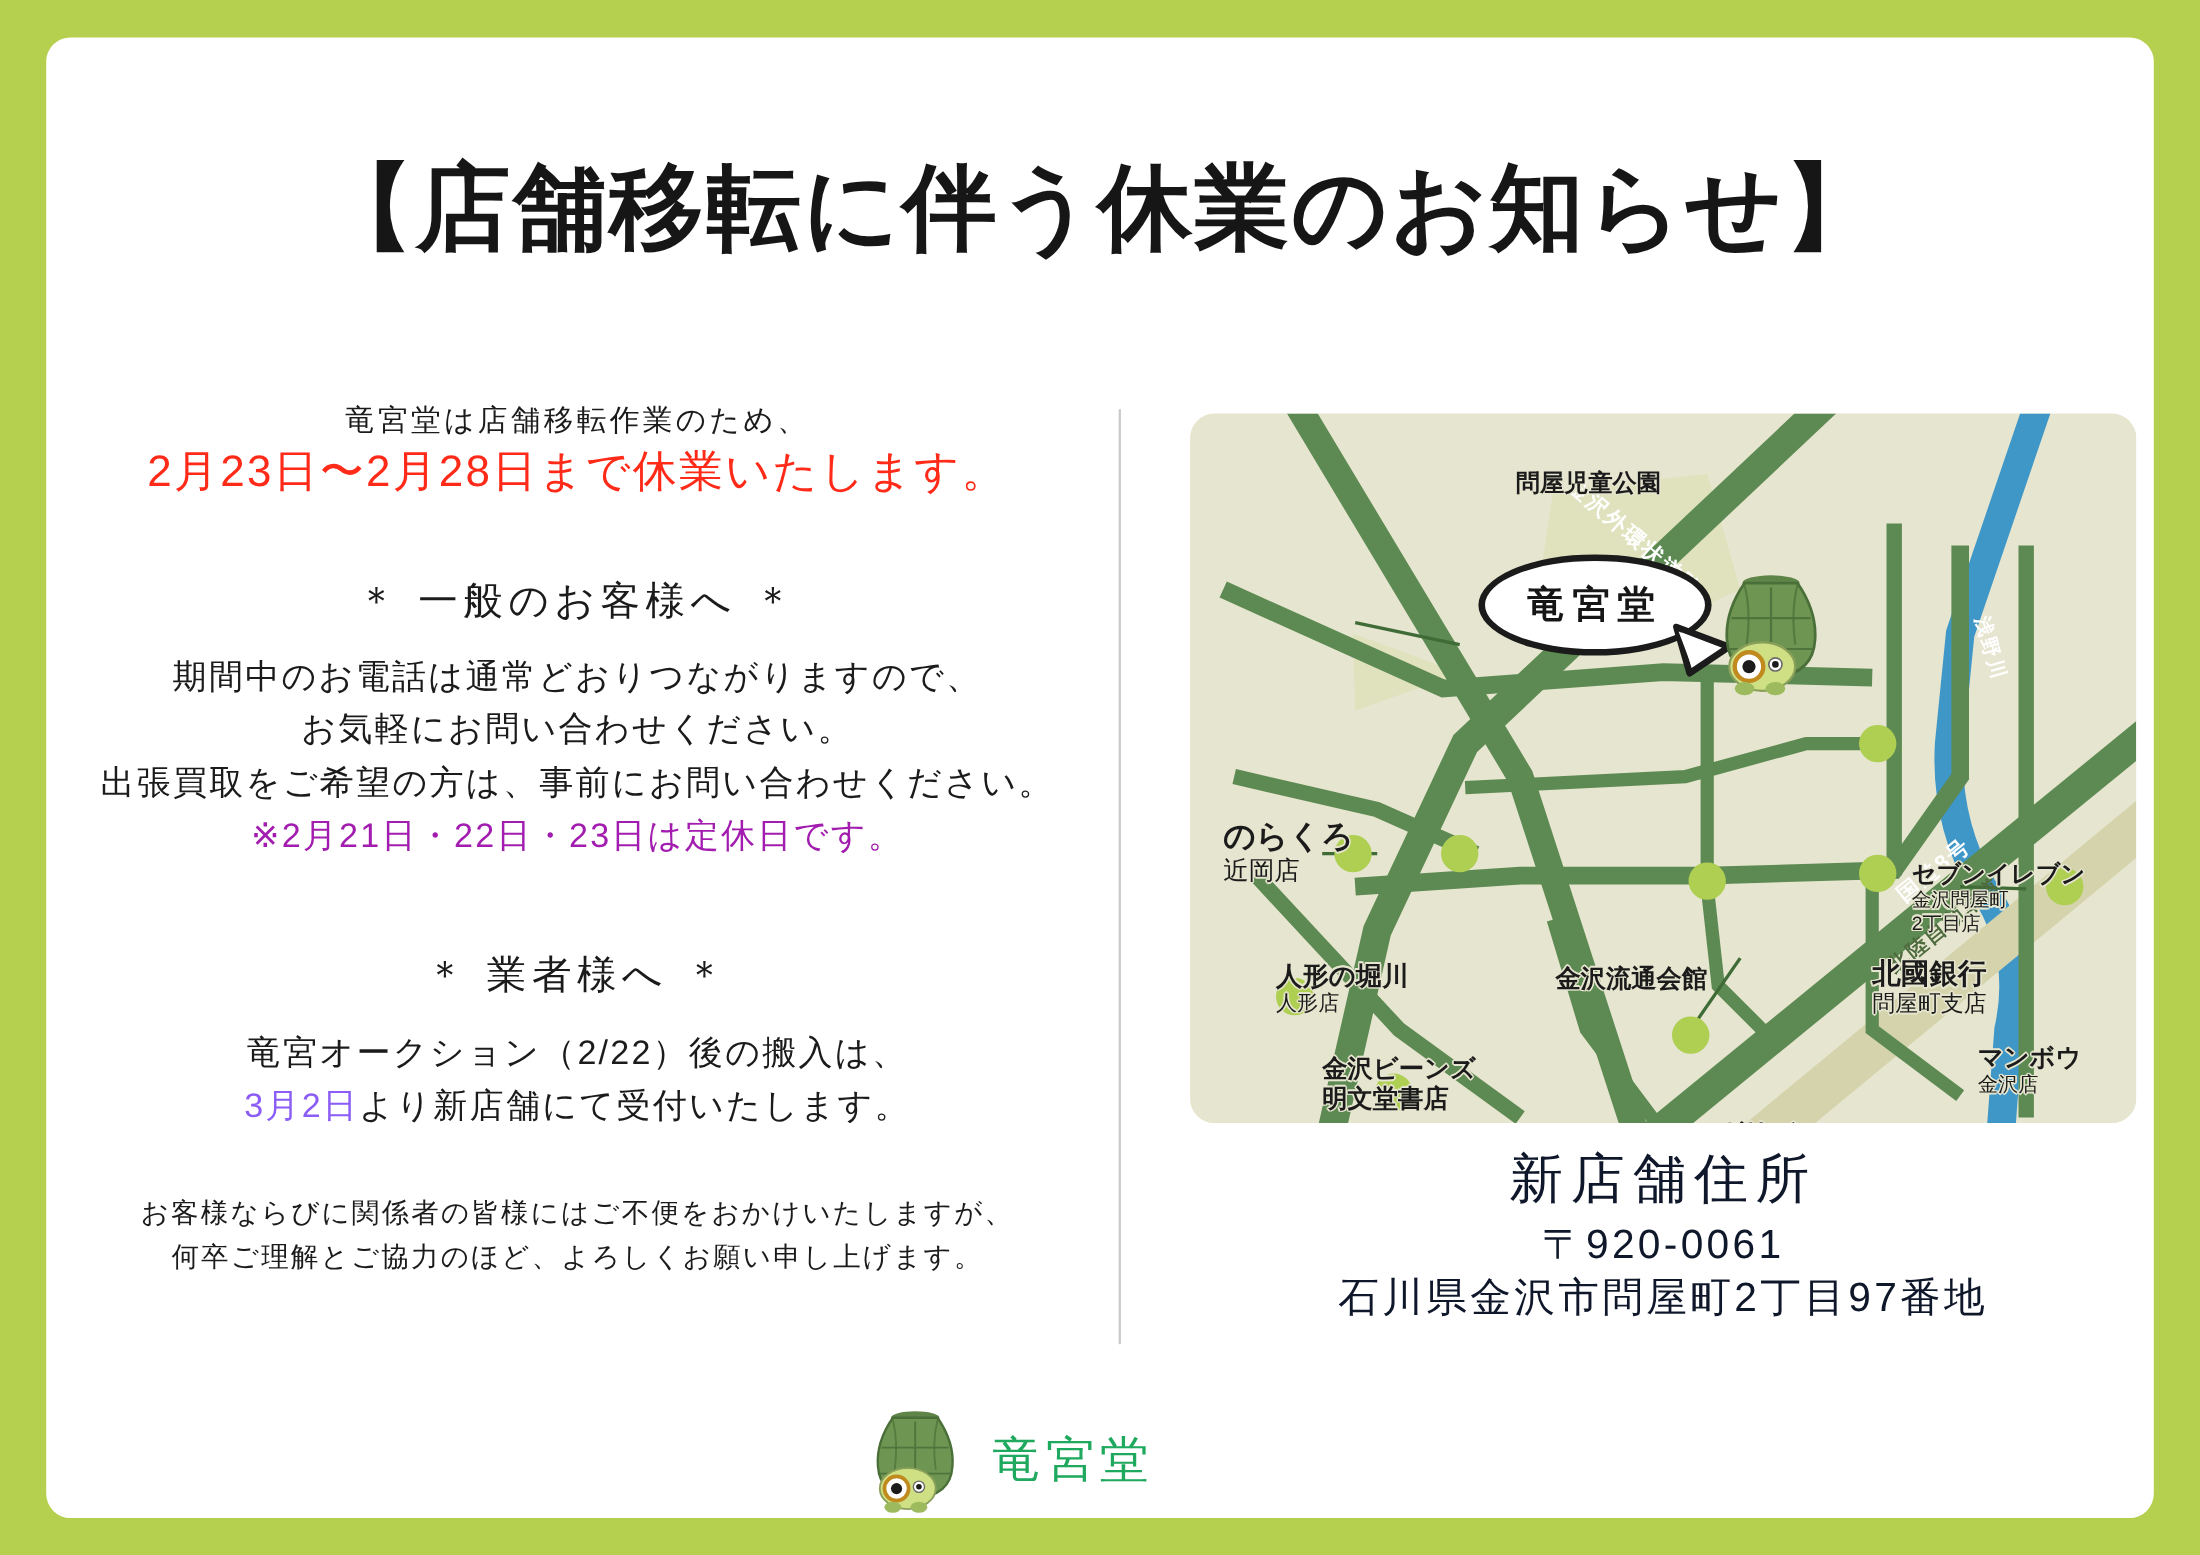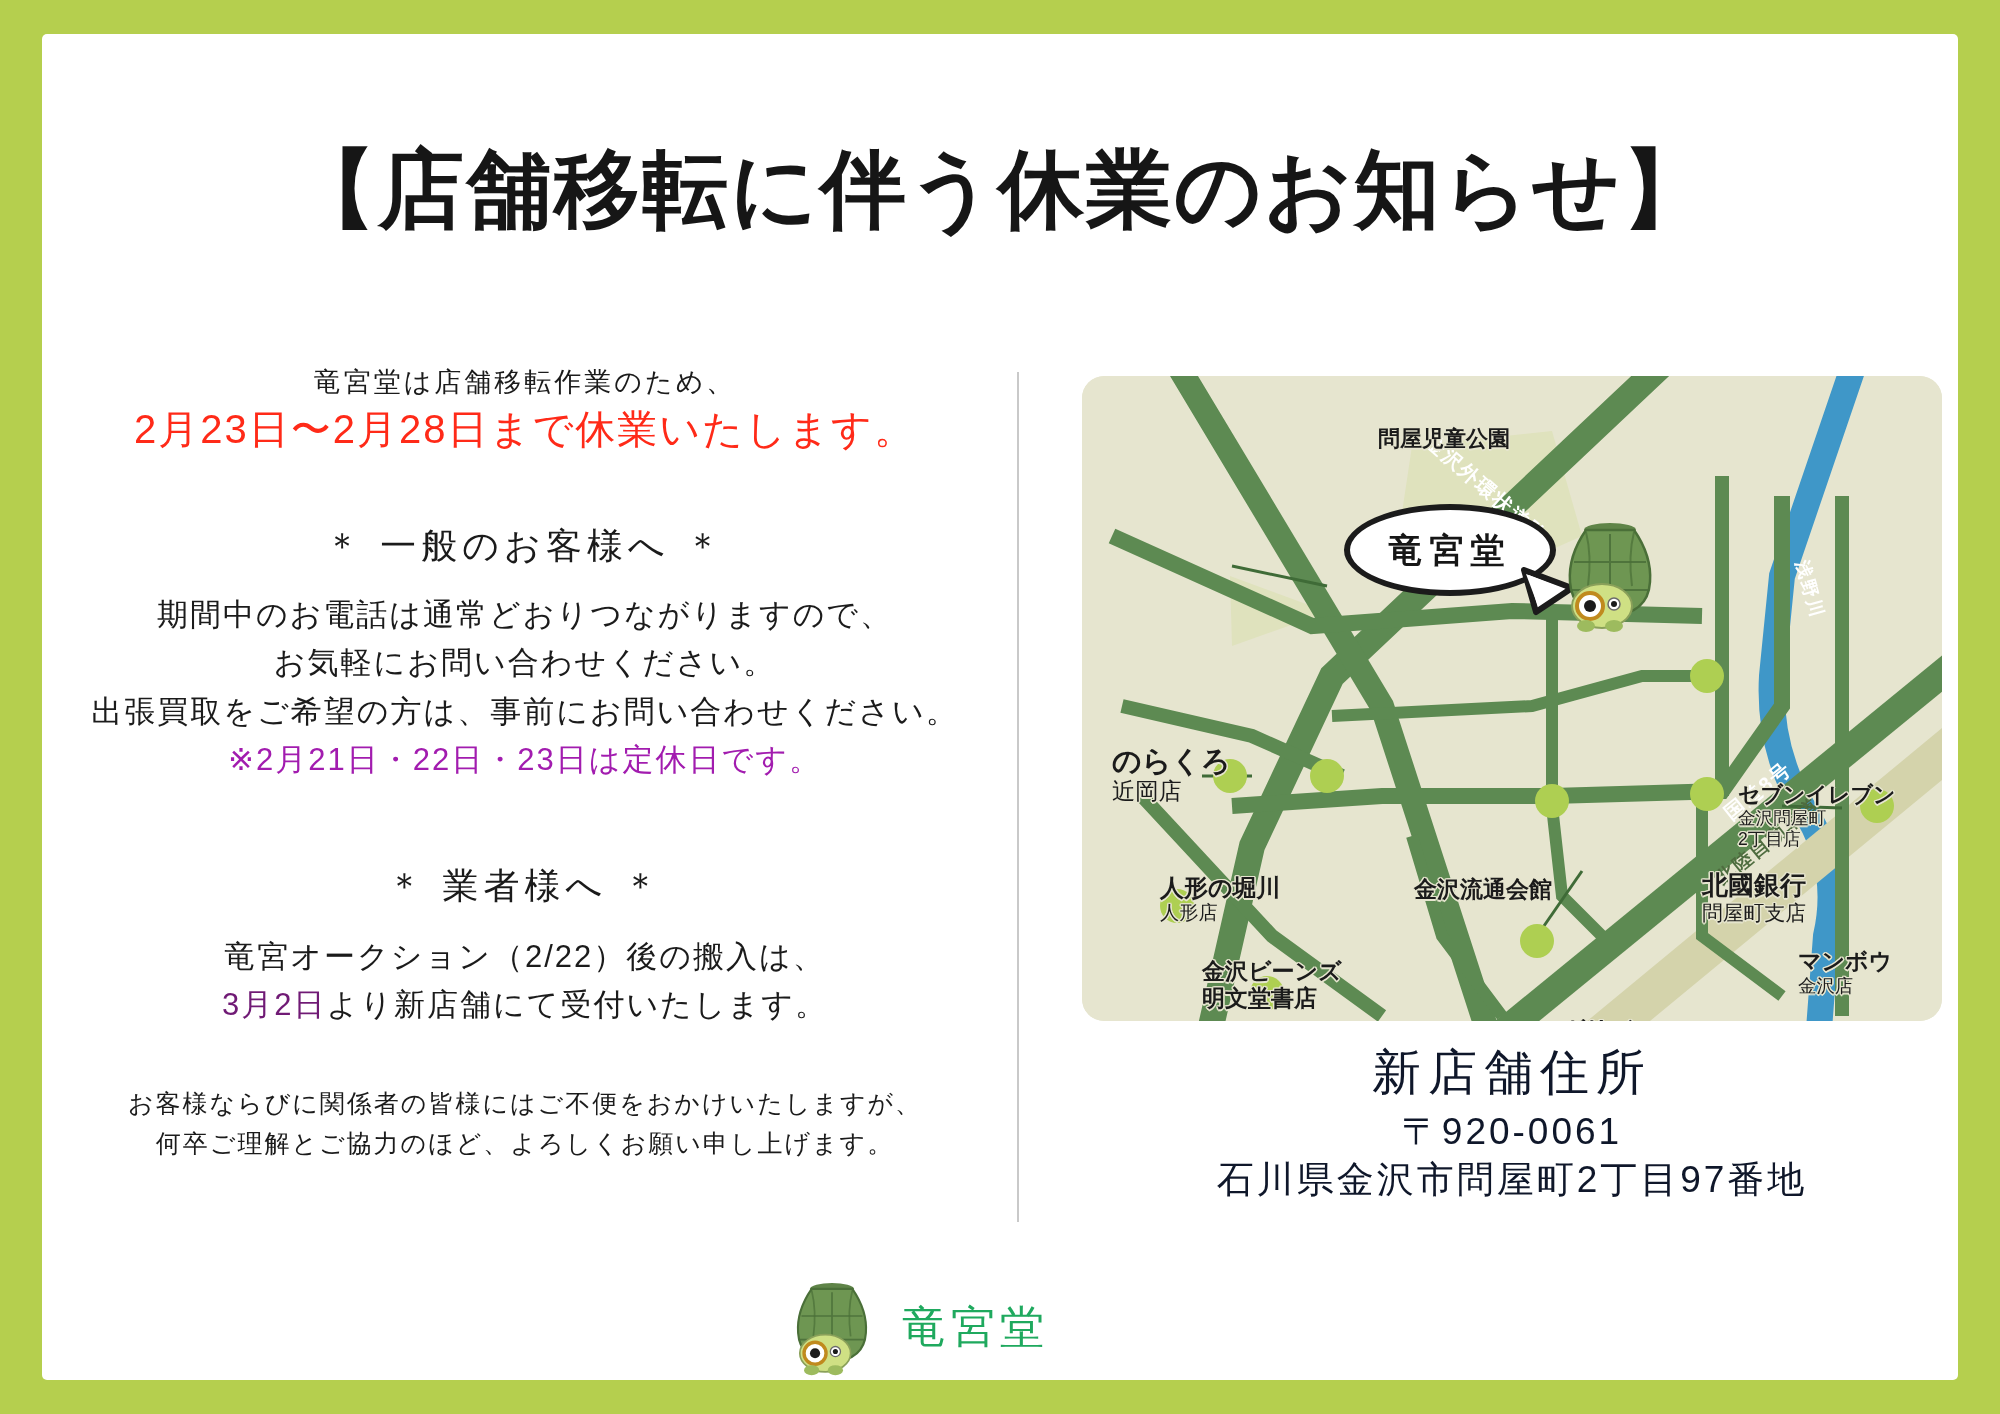--- a/index.html
+++ b/index.html
@@ -15,21 +15,21 @@
     left:0;top:0;
     width:2000px;height:1414px;
     background:#b5cf4e;
   }
   
   #card{
     position:absolute;
     left:42px;top:34px;
     width:1916px;height:1346px;
     background:#ffffff;
-    border-radius:5px;
+    border-radius:22px;
   }
   
   #title{
     position:absolute;
     left:0;top:112px;width:1916px;
     text-align:center;
     font-size:86px;
     line-height:1;
     font-weight:700;
     letter-spacing:2px;
@@ -65,21 +65,21 @@
   .body-line.red{color:#a21caf;}
   .sechead2{
     font-size:36px;letter-spacing:5px;
     margin:78px 0 22px 0;
   }
   .closing{
     font-size:25px;line-height:1.6;letter-spacing:2px;
     margin:0;
   }
   .gap-closing{margin-top:54px;}
-  .red-inline{color:#701a75;text-align:center;}
+  .red-inline{color:#8b5cf6;text-align:center;}
   
   #divider{
     position:absolute;
     left:975px;top:338px;
     width:2px;height:850px;
     background:#c9c9c9;
   }
   
   #mapwrap{
     position:absolute;

